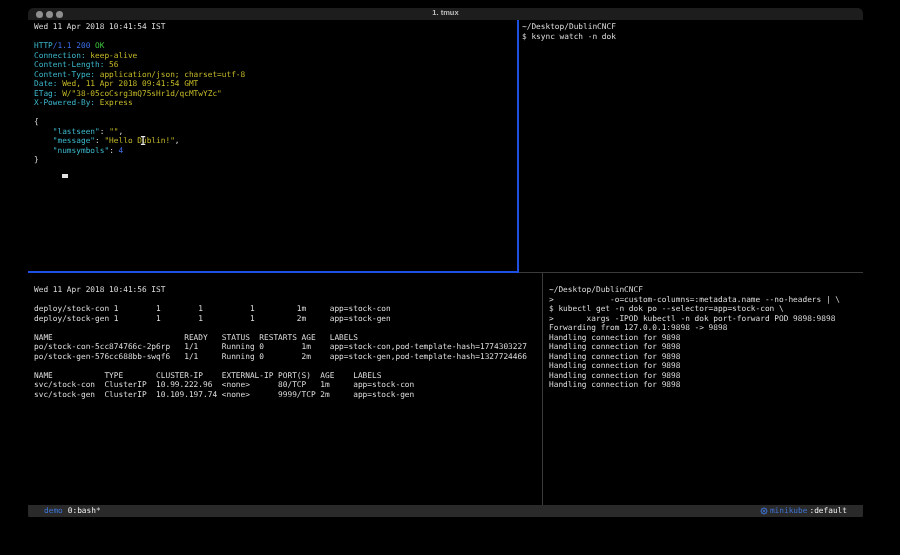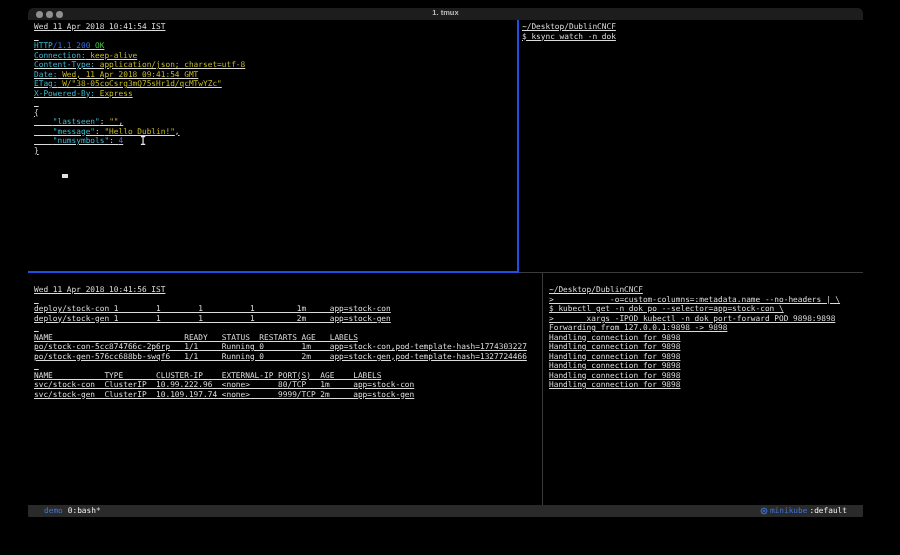--- a/index.html
+++ b/index.html
@@ -14,21 +14,21 @@
   .terminal{position:absolute;left:0;top:12px;width:835px;height:485px;background:#000;}
   .pane{position:absolute;overflow:hidden;background:#000;}
   .pane-tl{left:0;top:0;width:489px;height:251px;padding:2px 0 0 6px;}
   .pane-tr{left:491px;top:0;width:344px;height:251px;padding:2px 0 0 3px;}
   .pane-bl{left:0;top:253px;width:514px;height:280px;padding:12px 0 0 6px;}
   .pane-br{left:516px;top:253px;width:319px;height:232px;padding:12px 0 0 5px;}
   .vb-top{position:absolute;left:489px;top:0;width:2px;height:253px;background:var(--accent,#1e50e2);}
   .hb-left{position:absolute;left:0;top:251px;width:491px;height:2px;background:var(--accent,#1e50e2);}
   .hb-right{position:absolute;left:491px;top:252px;width:344px;height:1px;background:var(--border_gray,#3a3a3a);}
   .vb-bottom{position:absolute;left:514px;top:253px;width:1px;height:232px;background:var(--border_gray,#3a3a3a);}
-  .tline{white-space:pre;font:7.8px/9.5px "DejaVu Sans Mono",monospace;color:var(--fg,#dcdcdc);letter-spacing:0;text-decoration:underline;}
+  .tline{white-space:pre;font:7.8px/9.5px "DejaVu Sans Mono",monospace;color:var(--fg,#dcdcdc);letter-spacing:0;}
   .tline span{white-space:pre;}
   .fg{color:var(--fg,#dcdcdc);}
   .cy{color:var(--cyan,#3cb8cc);}
   .ye{color:var(--yellow,#c3b827);}
   .gn{color:var(--green,#3fc43f);}
   .bl{color:var(--blue,#3c6eea);}
   .cursor-block{position:absolute;left:6px;top:154px;width:5.5px;height:3.8px;background:#e2e2e2;}
   .mouse-cursor{position:absolute;left:110px;top:114px;width:7px;height:11px;}
   .statusbar{position:absolute;left:0;top:497px;width:835px;height:12px;background:var(--statusbg,#2a2a2a);
              display:flex;align-items:center;font:7.8px/12px "DejaVu Sans Mono",monospace;color:var(--fg,#dcdcdc);
@@ -54,20 +54,21 @@
       <div class="wtitle">1. tmux</div>
     </div>
 
     <div class="terminal">
 
       <div class="pane pane-tl">
           <div class="tline"><span class="fg">Wed 11 Apr 2018 10:41:54 IST</span></div>
           <div class="tline"> </div>
           <div class="tline"><span class="cy">HTTP</span><span class="bl">/1.1 200 </span><span class="gn">OK</span></div>
           <div class="tline"><span class="cy">Connection:</span><span class="ye"> keep-alive</span></div>
+          <div class="tline"><span class="cy">Content-Length:</span><span class="ye"> 56</span></div>
           <div class="tline"><span class="cy">Content-Type:</span><span class="ye"> application/json; charset=utf-8</span></div>
           <div class="tline"><span class="cy">Date:</span><span class="ye"> Wed, 11 Apr 2018 09:41:54 GMT</span></div>
           <div class="tline"><span class="cy">ETag:</span><span class="ye"> W/"38-05coCsrg3mQ75sHr1d/qcMTwYZc"</span></div>
           <div class="tline"><span class="cy">X-Powered-By:</span><span class="ye"> Express</span></div>
           <div class="tline"> </div>
           <div class="tline"><span class="fg">{</span></div>
           <div class="tline"><span class="fg">    </span><span class="cy">"lastseen"</span><span class="fg">: </span><span class="ye">""</span><span class="fg">,</span></div>
           <div class="tline"><span class="fg">    </span><span class="cy">"message"</span><span class="fg">: </span><span class="ye">"Hello Dublin!"</span><span class="fg">,</span></div>
           <div class="tline"><span class="fg">    </span><span class="cy">"numsymbols"</span><span class="fg">: </span><span class="bl">4</span></div>
           <div class="tline"><span class="fg">}</span></div>

